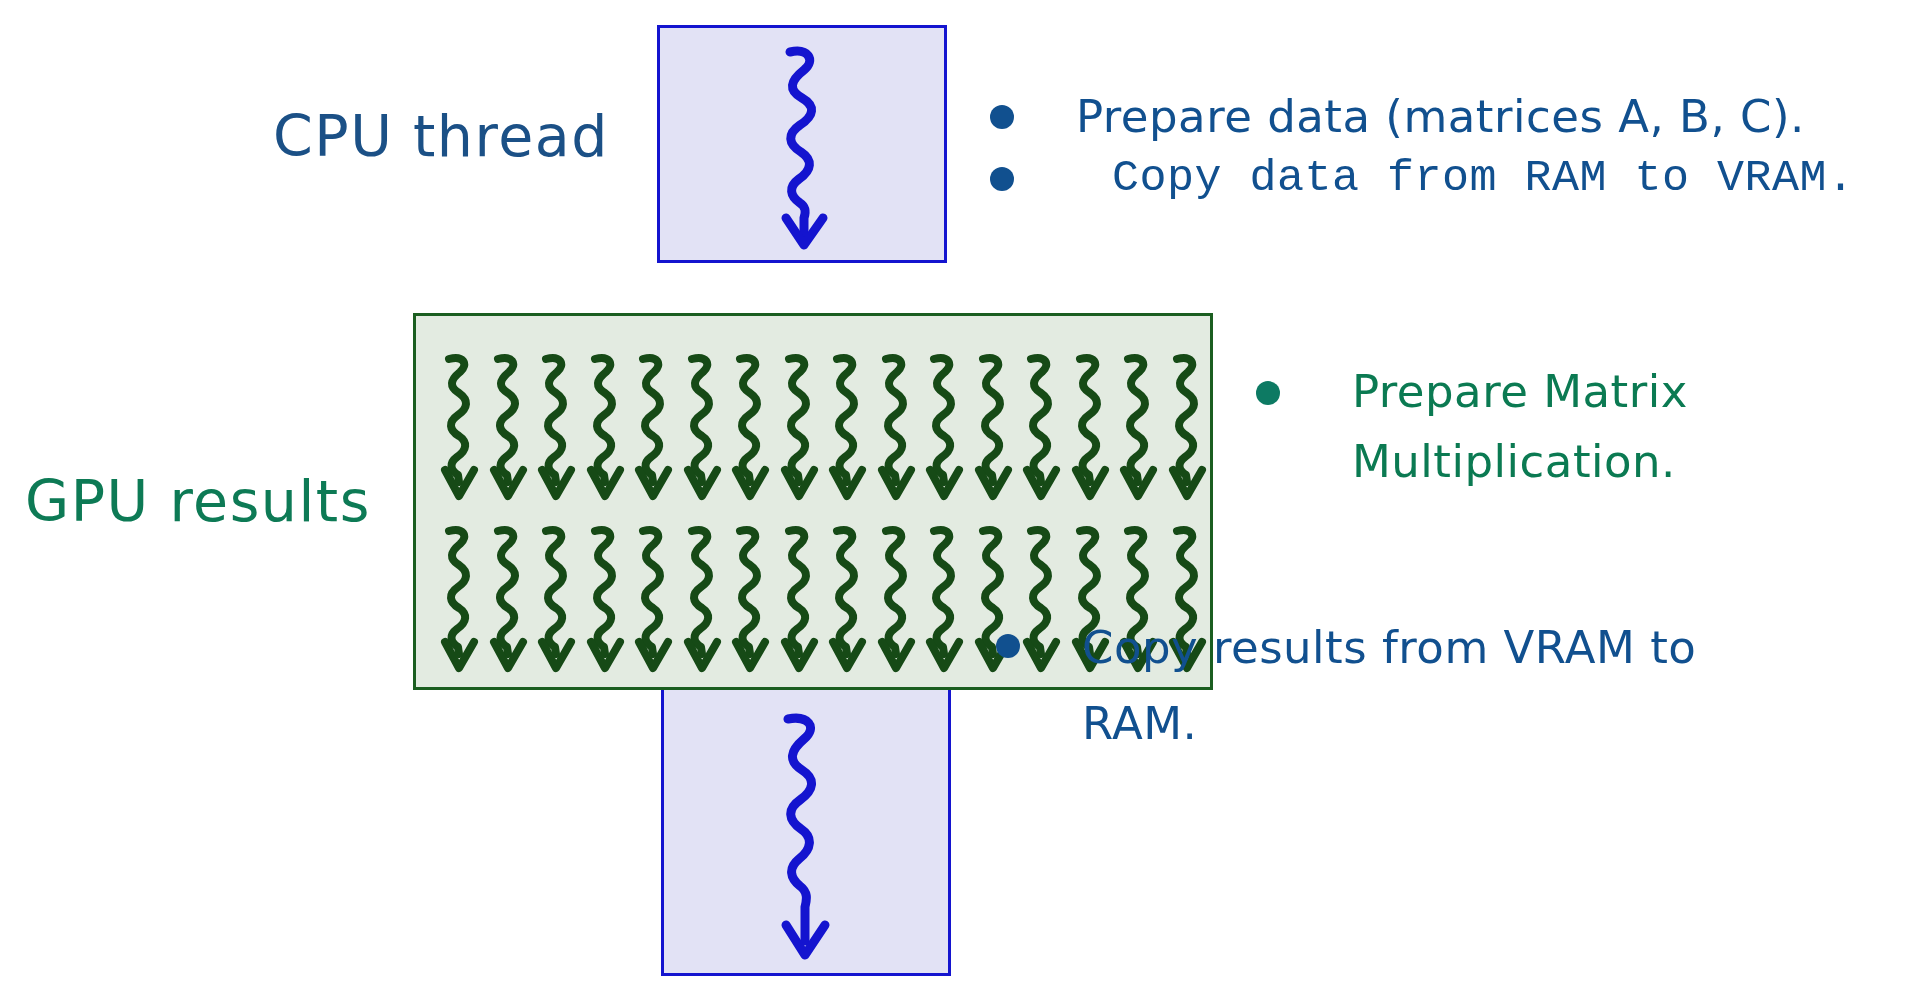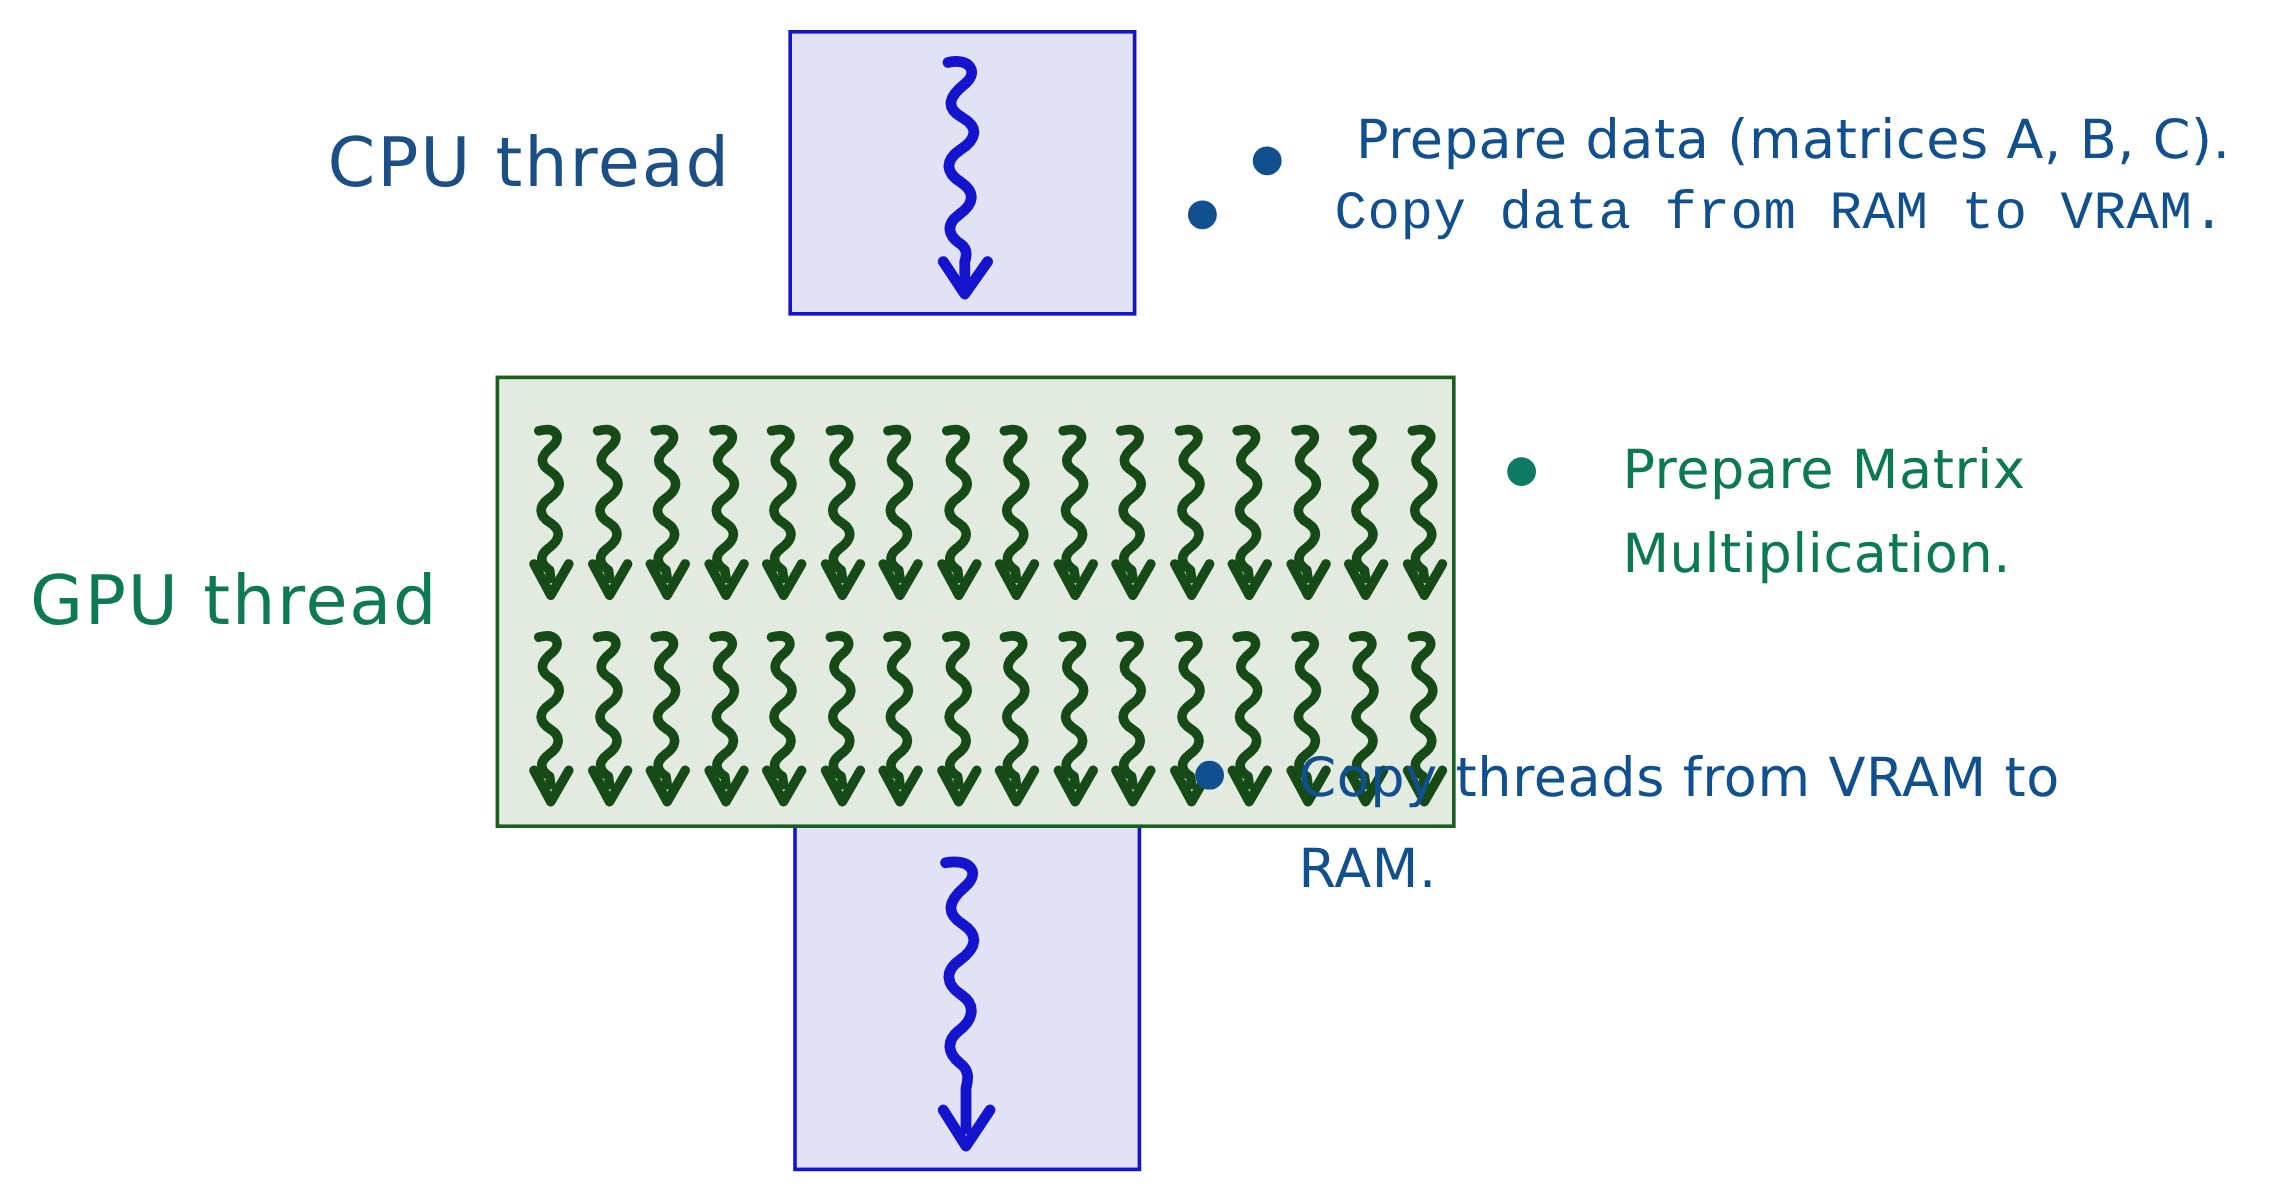--- a/index.html
+++ b/index.html
@@ -86,21 +86,21 @@
     background: #0d7a63;
   }
   .green .bullet-text {
     color: #0b7a52;
     font-size: 45px;
     line-height: 70px;
     letter-spacing: 0.5px;
     font-weight: 500;
   }
 
-  #bullet-prepare-data  { left: 1044px; top: 88px; align-items: flex-end;  }
+  #bullet-prepare-data  { left: 990px; top: 88px;  }
   #bullet-prepare-data .bullet-dot { margin-top: 17px; }
   #bullet-prepare-data .bullet-text { margin-left: 62px; }
 
   #bullet-copy-to-vram  { left: 990px; top: 150px; }
   #bullet-copy-to-vram .bullet-dot { margin-top: 17px; }
   #bullet-copy-to-vram .bullet-text { margin-left: 98px; font-family: Liberation Mono, monospace; }
 
   #bullet-parallel-matmul { left: 1256px; top: 357px; }
   #bullet-parallel-matmul .bullet-dot { margin-top: 24px; }
   #bullet-parallel-matmul .bullet-text { margin-left: 72px; }
@@ -266,35 +266,35 @@
       </svg>
       <svg class="squiggle" width="46" height="150" viewBox="0 0 46 150" style="left: 751.5px; top: 210px;">
         <path class="sq-path" stroke="#164a16" stroke-width="8" d="M9,5 C23,1 29,10 20,18 C10,26 9,33 19,39 C29,46 28,54 18,61 C8,68 9,76 19,82 C28,88 27,96 17,103 C9,109 10,116 18,121 L19,128"></path>
         <path class="sq-path" stroke="#164a16" stroke-width="8" d="M5,116 L19,142 L34,116"></path>
       </svg>
     </div>
 </div>
 
 <div class="side-label" id="cpu-thread-label">CPU thread</div>
 
-<div class="side-label" id="gpu-threads-label">GPU thread</div>
+<div class="side-label" id="gpu-threads-label">GPU results</div>
 
 <div class="bullet-row blue" id="bullet-prepare-data">
   <span class="bullet-dot"></span>
   <span class="bullet-text">Prepare data (matrices A, B, C).</span>
 </div>
 
 <div class="bullet-row blue" id="bullet-copy-to-vram">
   <span class="bullet-dot"></span>
   <span class="bullet-text">Copy data from RAM to VRAM.</span>
 </div>
 
 <div class="bullet-row green" id="bullet-parallel-matmul">
   <span class="bullet-dot"></span>
   <span class="bullet-text">Prepare Matrix
 Multiplication.</span>
 </div>
 
 <div class="bullet-row blue" id="bullet-copy-to-ram">
   <span class="bullet-dot"></span>
-  <span class="bullet-text">Copy threads from VRAM to
+  <span class="bullet-text">Copy results from VRAM to
 RAM.</span>
 </div>
 
 </body></html>

